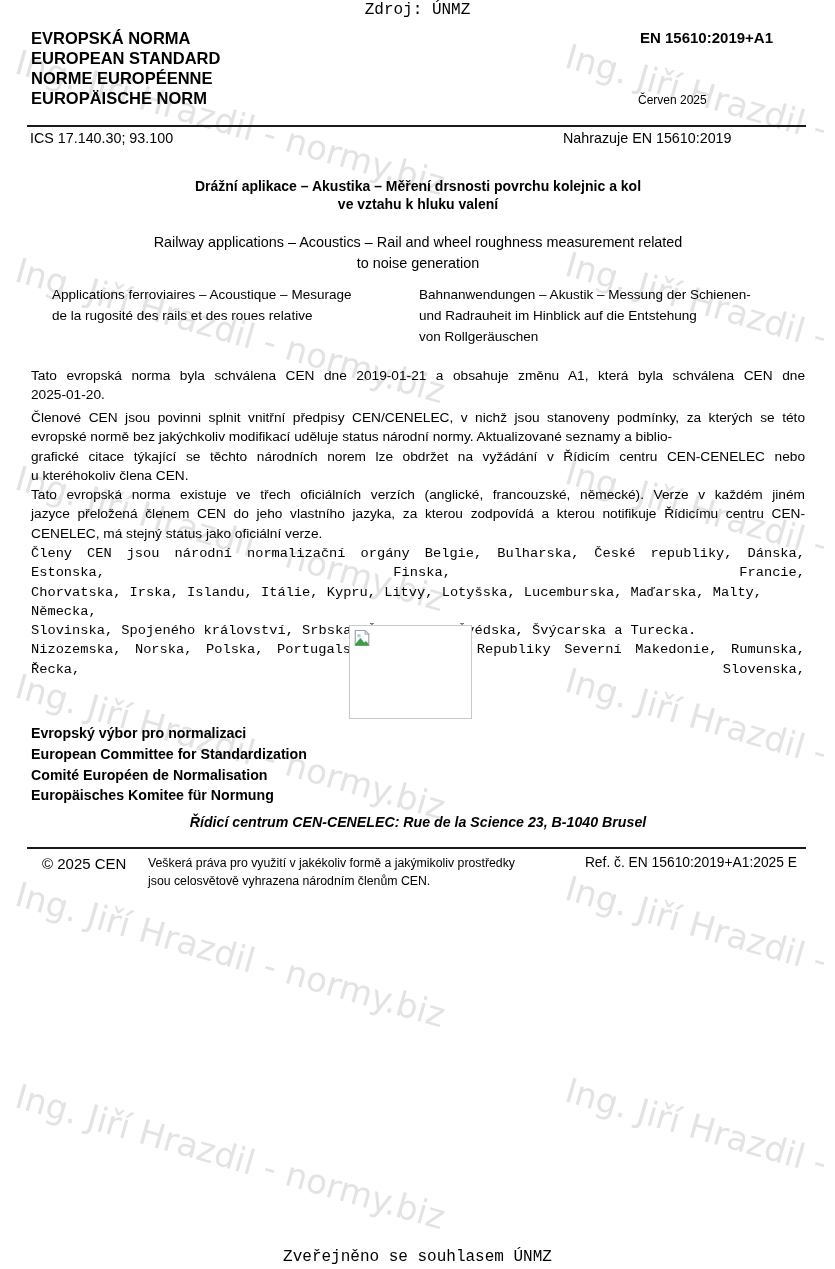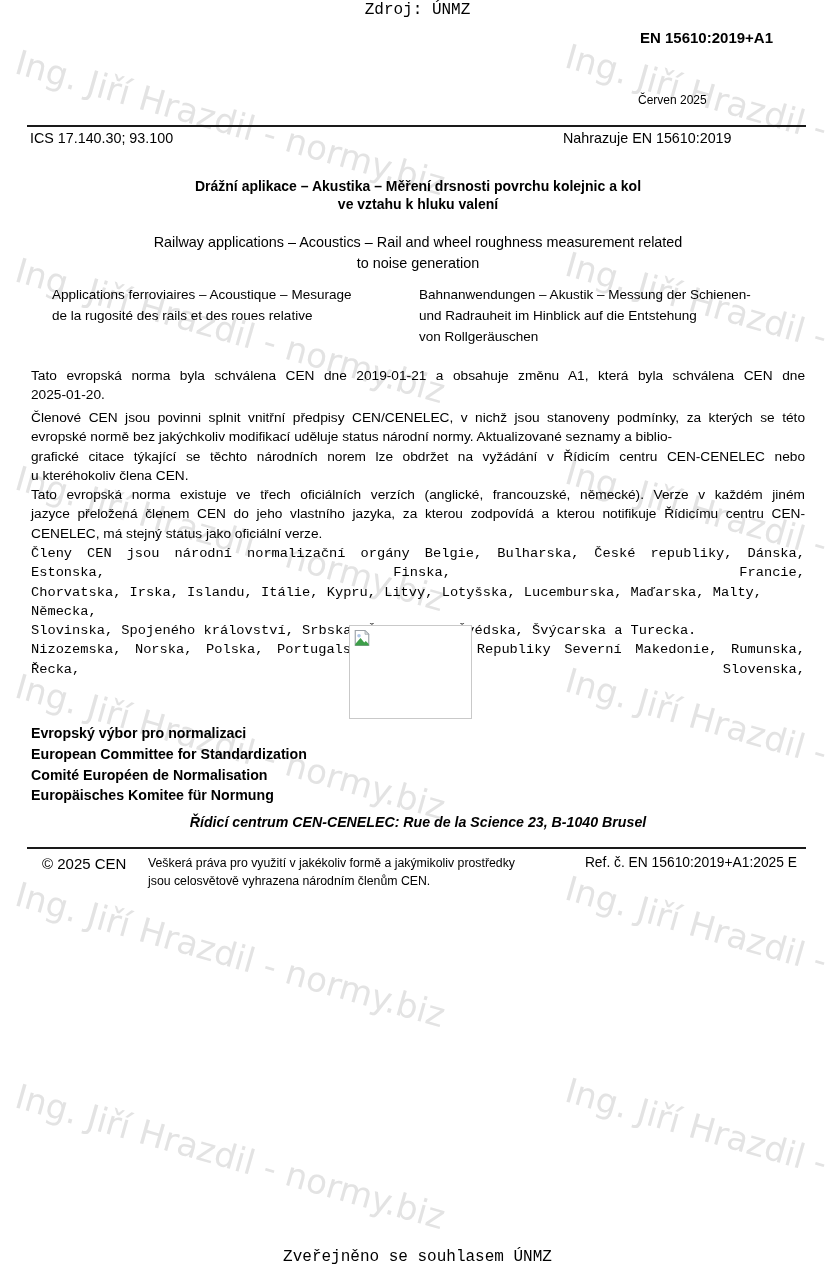--- a/index.html
+++ b/index.html
@@ -70,20 +70,26 @@
     <span class="wm" style="left:22px;top:874px">Ing. Jiří Hrazdil - normy.biz</span>
     <span class="wm" style="left:572px;top:868px">Ing. Jiří Hrazdil - normy.biz</span>
     <span class="wm" style="left:22px;top:1076px">Ing. Jiří Hrazdil - normy.biz</span>
     <span class="wm" style="left:572px;top:1070px">Ing. Jiří Hrazdil - normy.biz</span>
   </div>
 
   <div class="content">
 
     <div class="abs top-note mono center">Zdroj: ÚNMZ</div>
 
+    <div class="abs hdr-left">
+      <div>EVROPSKÁ NORMA</div>
+      <div>EUROPEAN STANDARD</div>
+      <div>NORME EUROPÉENNE</div>
+      <div>EUROPÄISCHE NORM</div>
+    </div>
     <div class="abs std-num">EN 15610:2019+A1</div>
     <div class="abs std-date">Červen 2025</div>
 
     <div class="abs rule1"></div>
 
     <div class="abs ics">ICS 17.140.30; 93.100</div>
     <div class="abs supersedes">Nahrazuje EN 15610:2019</div>
 
     <div class="abs title-cz">
       <div>Drážní aplikace – Akustika – Měření drsnosti povrchu kolejnic a kol</div>

